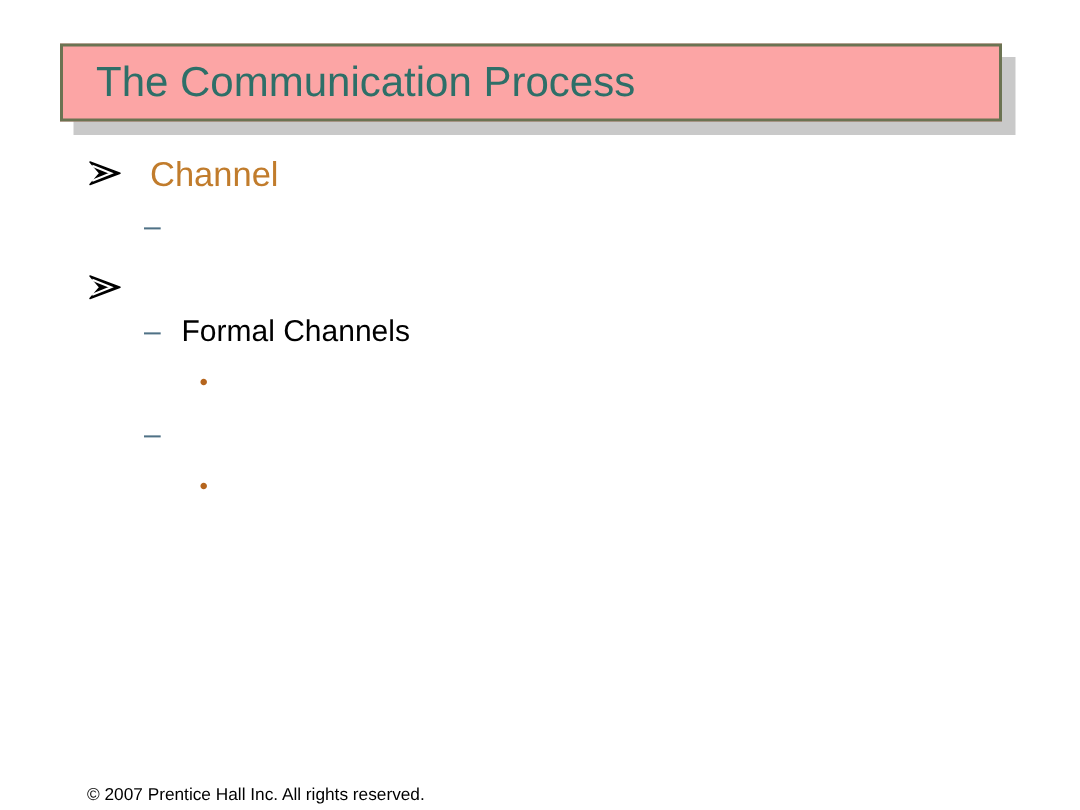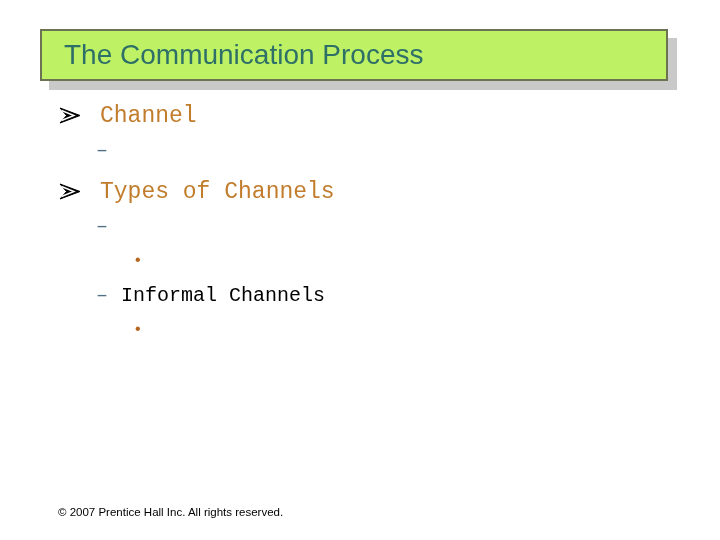--- a/index.html
+++ b/index.html
@@ -16,21 +16,21 @@
     color: #000000;
   }
 
   
   .title-box {
     position: absolute;
     left: 40px;
     top: 29px;
     width: 624px;
     height: 48px;
-    background: #bef264;
+    background: #fca5a5;
     border: 2px solid #6b7352;
     box-shadow: 9px 9px 0 #c9c9c9;
     display: flex;
     align-items: center;
   }
   .title-box .title-text {
     color: #2e6f68;
     font-size: 28px;
     padding-left: 22px;
     white-space: nowrap;
@@ -39,21 +39,20 @@
   
   .content {
     position: absolute;
     left: 0;
     top: 101px;
     width: 700px;
   }
   .bullet {
     display: flex;
     align-items: flex-start;
-    font-family: Liberation Mono, monospace;
   }
   .bullet .text {
     white-space: pre-line;
   }
 
   .level1 {
     margin-left: 58px;
     font-size: 23px;
     line-height: 30px;
     color: #c17c2c;
@@ -93,21 +92,21 @@
   }
 
   .mb-big { margin-bottom: 13px; }
 
   .arrow-icon svg { display: block; }
 
   
   .footer {
     position: absolute;
     left: 58px;
-    top: 506px;
+    top: 524px;
     font-size: 11.5px;
     color: #000000;
   }
 </style>
 </head>
 <body>
 
 <div class="title-box">
   <span class="title-text">The Communication Process</span>
 </div>
@@ -128,34 +127,33 @@
     <span class="marker">–</span>
   </div>
 
   <div class="bullet level1">
     <span class="marker arrow-icon">
       <svg width="23" height="19" viewBox="0 0 23 19">
         <polygon points="2,17 22,9.5 2,2 8.5,9.5" fill="#000000" stroke="#000000" stroke-width="1" stroke-linejoin="round"></polygon>
         <polyline points="3.5,14.5 16,9.5 3.5,4.5" fill="none" stroke="#ffffff" stroke-width="1.4"></polyline>
       </svg>
     </span>
-    <span class="text">Types of Channels</span>
   </div>
 
   <div class="bullet level2">
     <span class="marker">–</span>
+    <span class="text">Formal Channels</span>
   </div>
 
   <div class="bullet level3">
     <span class="marker">•</span>
   </div>
 
   <div class="bullet level2">
     <span class="marker">–</span>
-    <span class="text">Informal Channels</span>
   </div>
 
   <div class="bullet level3">
     <span class="marker">•</span>
   </div>
 
 </div>
 
 <div class="footer">© 2007 Prentice Hall Inc. All rights reserved.</div>
 

